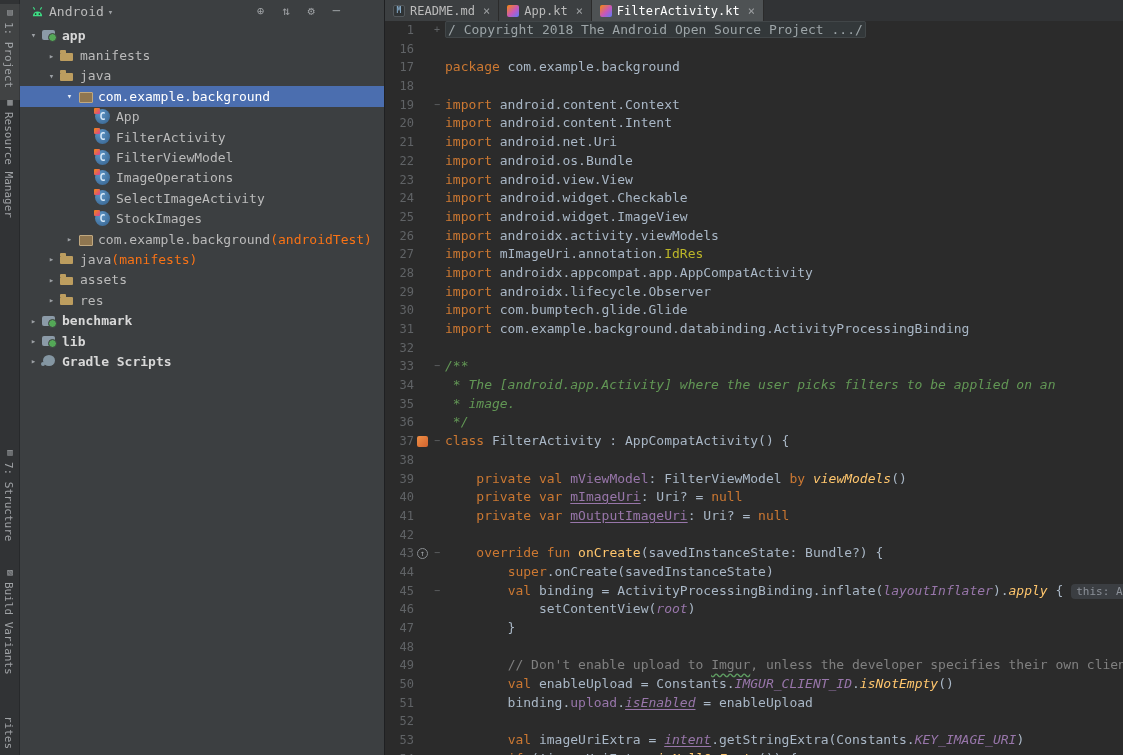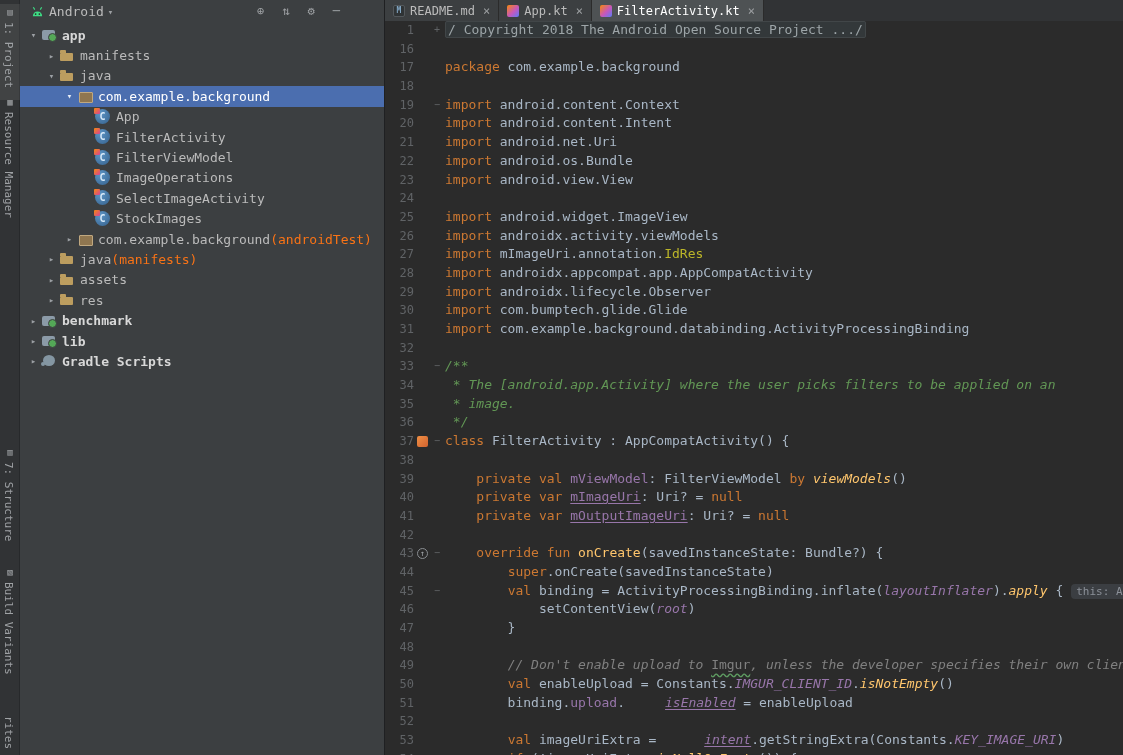--- a/index.html
+++ b/index.html
@@ -59,29 +59,29 @@
   .gnum{width:29px;text-align:right;color:var(--linenum,#606366);font-size:12px;}
   .gico{width:17px;display:flex;align-items:center;justify-content:center;}
   .gfold{width:12px;text-align:center;color:#606366;font-size:10px;}
   .ltx{flex:none;}
   .gic-a{width:11px;height:11px;border-radius:2px;background:linear-gradient(135deg,#F09045,#D2622F);display:inline-block;}
   .gic-o{width:11px;height:11px;border-radius:50%;border:1px solid #8A8E92;color:#A8ACB0;font-size:8px;line-height:9px;text-align:center;display:inline-block;}
 
   
   .tk-kw{color:var(--kw,#CC7832);}
   .tk-pl{color:var(--plain,#A9B7C6);}
-  .tk-cm{color:var(--comment,#808080);font-style:italic;}
+  .tk-cm{color:var(--comment,#808080);}
   .tk-cmu{color:var(--comment,#808080);text-decoration:underline wavy #5F9E63;text-underline-offset:3px;}
   .tk-dc{color:var(--doc,#629755);font-style:italic;}
   .tk-fn{color:var(--func,#FFC66D);}
   .tk-fni{color:var(--func,#FFC66D);font-style:italic;}
   .tk-pr{color:var(--prop,#9876AA);text-align:center;}
   .tk-pri{color:var(--prop,#9876AA);font-style:italic;}
   .tk-pru{color:var(--prop,#9876AA);text-decoration:underline;text-underline-offset:2px;}
-  .tk-priu{color:var(--prop,#9876AA);font-style:italic;text-decoration:underline;text-underline-offset:2px;margin-left:40px;}
+  .tk-priu{color:var(--prop,#9876AA);font-style:italic;text-decoration:underline;text-underline-offset:2px;}
   .tk-an{color:var(--annotation,#BBB529);margin-top:24px;}
   .tk-fold{color:#9DA5A8;background:#33383A;border:1px solid #414648;border-radius:2px;padding:0 2px;}
   .tk-hint{background:var(--hint-bg,#3B3E42);color:var(--hint-text,#8C9199);border-radius:4px;padding:1px 5px;font-size:11px;}
 </style>
 </head>
 <body>
 
 <div class="app">
 
   <div class="stripe">
@@ -238,21 +238,21 @@
     <div class="code">
         <div class="cl"><span class="gut"><span class="gnum">1</span><span class="gico"></span><span class="gfold">+</span></span><span class="ltx"><span class="tk-fold">/ Copyright 2018 The Android Open Source Project .../</span></span></div>
         <div class="cl"><span class="gut"><span class="gnum">16</span><span class="gico"></span><span class="gfold"></span></span><span class="ltx"></span></div>
         <div class="cl"><span class="gut"><span class="gnum">17</span><span class="gico"></span><span class="gfold"></span></span><span class="ltx"><span class="tk-kw">package</span><span class="tk-pl"> com.example.background</span></span></div>
         <div class="cl"><span class="gut"><span class="gnum">18</span><span class="gico"></span><span class="gfold"></span></span><span class="ltx"></span></div>
         <div class="cl"><span class="gut"><span class="gnum">19</span><span class="gico"></span><span class="gfold">−</span></span><span class="ltx"><span class="tk-kw">import</span><span class="tk-pl"> android.content.Context</span></span></div>
         <div class="cl"><span class="gut"><span class="gnum">20</span><span class="gico"></span><span class="gfold"></span></span><span class="ltx"><span class="tk-kw">import</span><span class="tk-pl"> android.content.Intent</span></span></div>
         <div class="cl"><span class="gut"><span class="gnum">21</span><span class="gico"></span><span class="gfold"></span></span><span class="ltx"><span class="tk-kw">import</span><span class="tk-pl"> android.net.Uri</span></span></div>
         <div class="cl"><span class="gut"><span class="gnum">22</span><span class="gico"></span><span class="gfold"></span></span><span class="ltx"><span class="tk-kw">import</span><span class="tk-pl"> android.os.Bundle</span></span></div>
         <div class="cl"><span class="gut"><span class="gnum">23</span><span class="gico"></span><span class="gfold"></span></span><span class="ltx"><span class="tk-kw">import</span><span class="tk-pl"> android.view.View</span></span></div>
-        <div class="cl"><span class="gut"><span class="gnum">24</span><span class="gico"></span><span class="gfold"></span></span></div>
+        <div class="cl"><span class="gut"><span class="gnum">24</span><span class="gico"></span><span class="gfold"></span></span><span class="ltx"><span class="tk-kw">import</span><span class="tk-pl"> android.widget.Checkable</span></span></div>
         <div class="cl"><span class="gut"><span class="gnum">25</span><span class="gico"></span><span class="gfold"></span></span><span class="ltx"><span class="tk-kw">import</span><span class="tk-pl"> android.widget.ImageView</span></span></div>
         <div class="cl"><span class="gut"><span class="gnum">26</span><span class="gico"></span><span class="gfold"></span></span><span class="ltx"><span class="tk-kw">import</span><span class="tk-pl"> androidx.activity.viewModels</span></span></div>
         <div class="cl"><span class="gut"><span class="gnum">27</span><span class="gico"></span><span class="gfold"></span></span><span class="ltx"><span class="tk-kw">import</span><span class="tk-pl"> mImageUri.annotation.</span><span class="tk-an">IdRes</span></span></div>
         <div class="cl"><span class="gut"><span class="gnum">28</span><span class="gico"></span><span class="gfold"></span></span><span class="ltx"><span class="tk-kw">import</span><span class="tk-pl"> androidx.appcompat.app.AppCompatActivity</span></span></div>
         <div class="cl"><span class="gut"><span class="gnum">29</span><span class="gico"></span><span class="gfold"></span></span><span class="ltx"><span class="tk-kw">import</span><span class="tk-pl"> androidx.lifecycle.Observer</span></span></div>
         <div class="cl"><span class="gut"><span class="gnum">30</span><span class="gico"></span><span class="gfold"></span></span><span class="ltx"><span class="tk-kw">import</span><span class="tk-pl"> com.bumptech.glide.Glide</span></span></div>
         <div class="cl"><span class="gut"><span class="gnum">31</span><span class="gico"></span><span class="gfold"></span></span><span class="ltx"><span class="tk-kw">import</span><span class="tk-pl"> com.example.background.databinding.ActivityProcessingBinding</span></span></div>
         <div class="cl"><span class="gut"><span class="gnum">32</span><span class="gico"></span><span class="gfold"></span></span><span class="ltx"></span></div>
         <div class="cl"><span class="gut"><span class="gnum">33</span><span class="gico"></span><span class="gfold">−</span></span><span class="ltx"><span class="tk-dc">/**</span></span></div>
         <div class="cl"><span class="gut"><span class="gnum">34</span><span class="gico"></span><span class="gfold"></span></span><span class="ltx"><span class="tk-dc"> * The [android.app.Activity] where the user picks filters to be applied on an</span></span></div>

